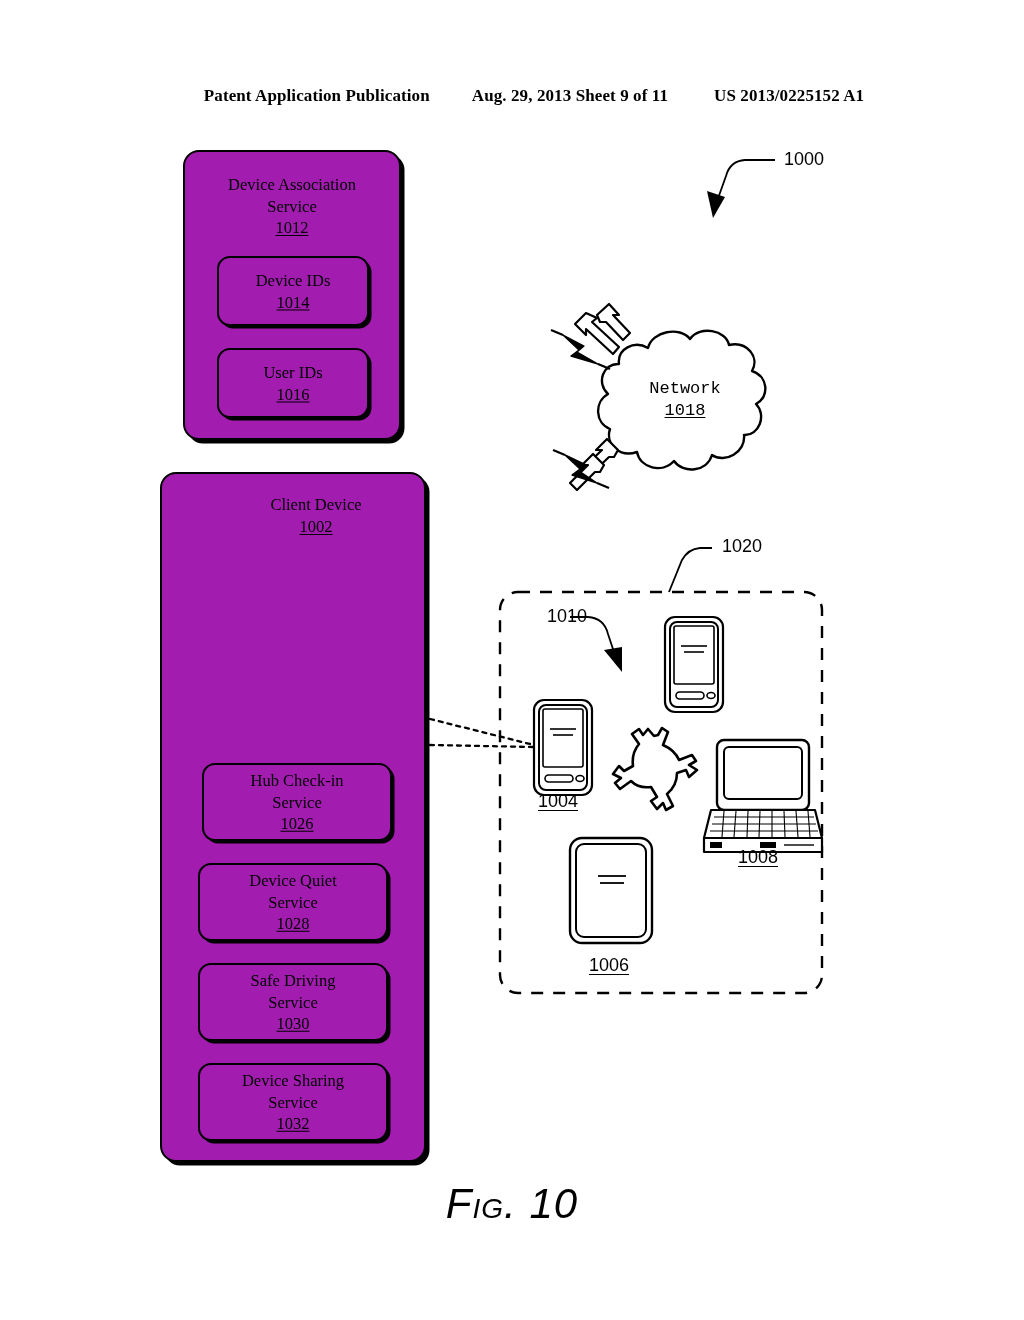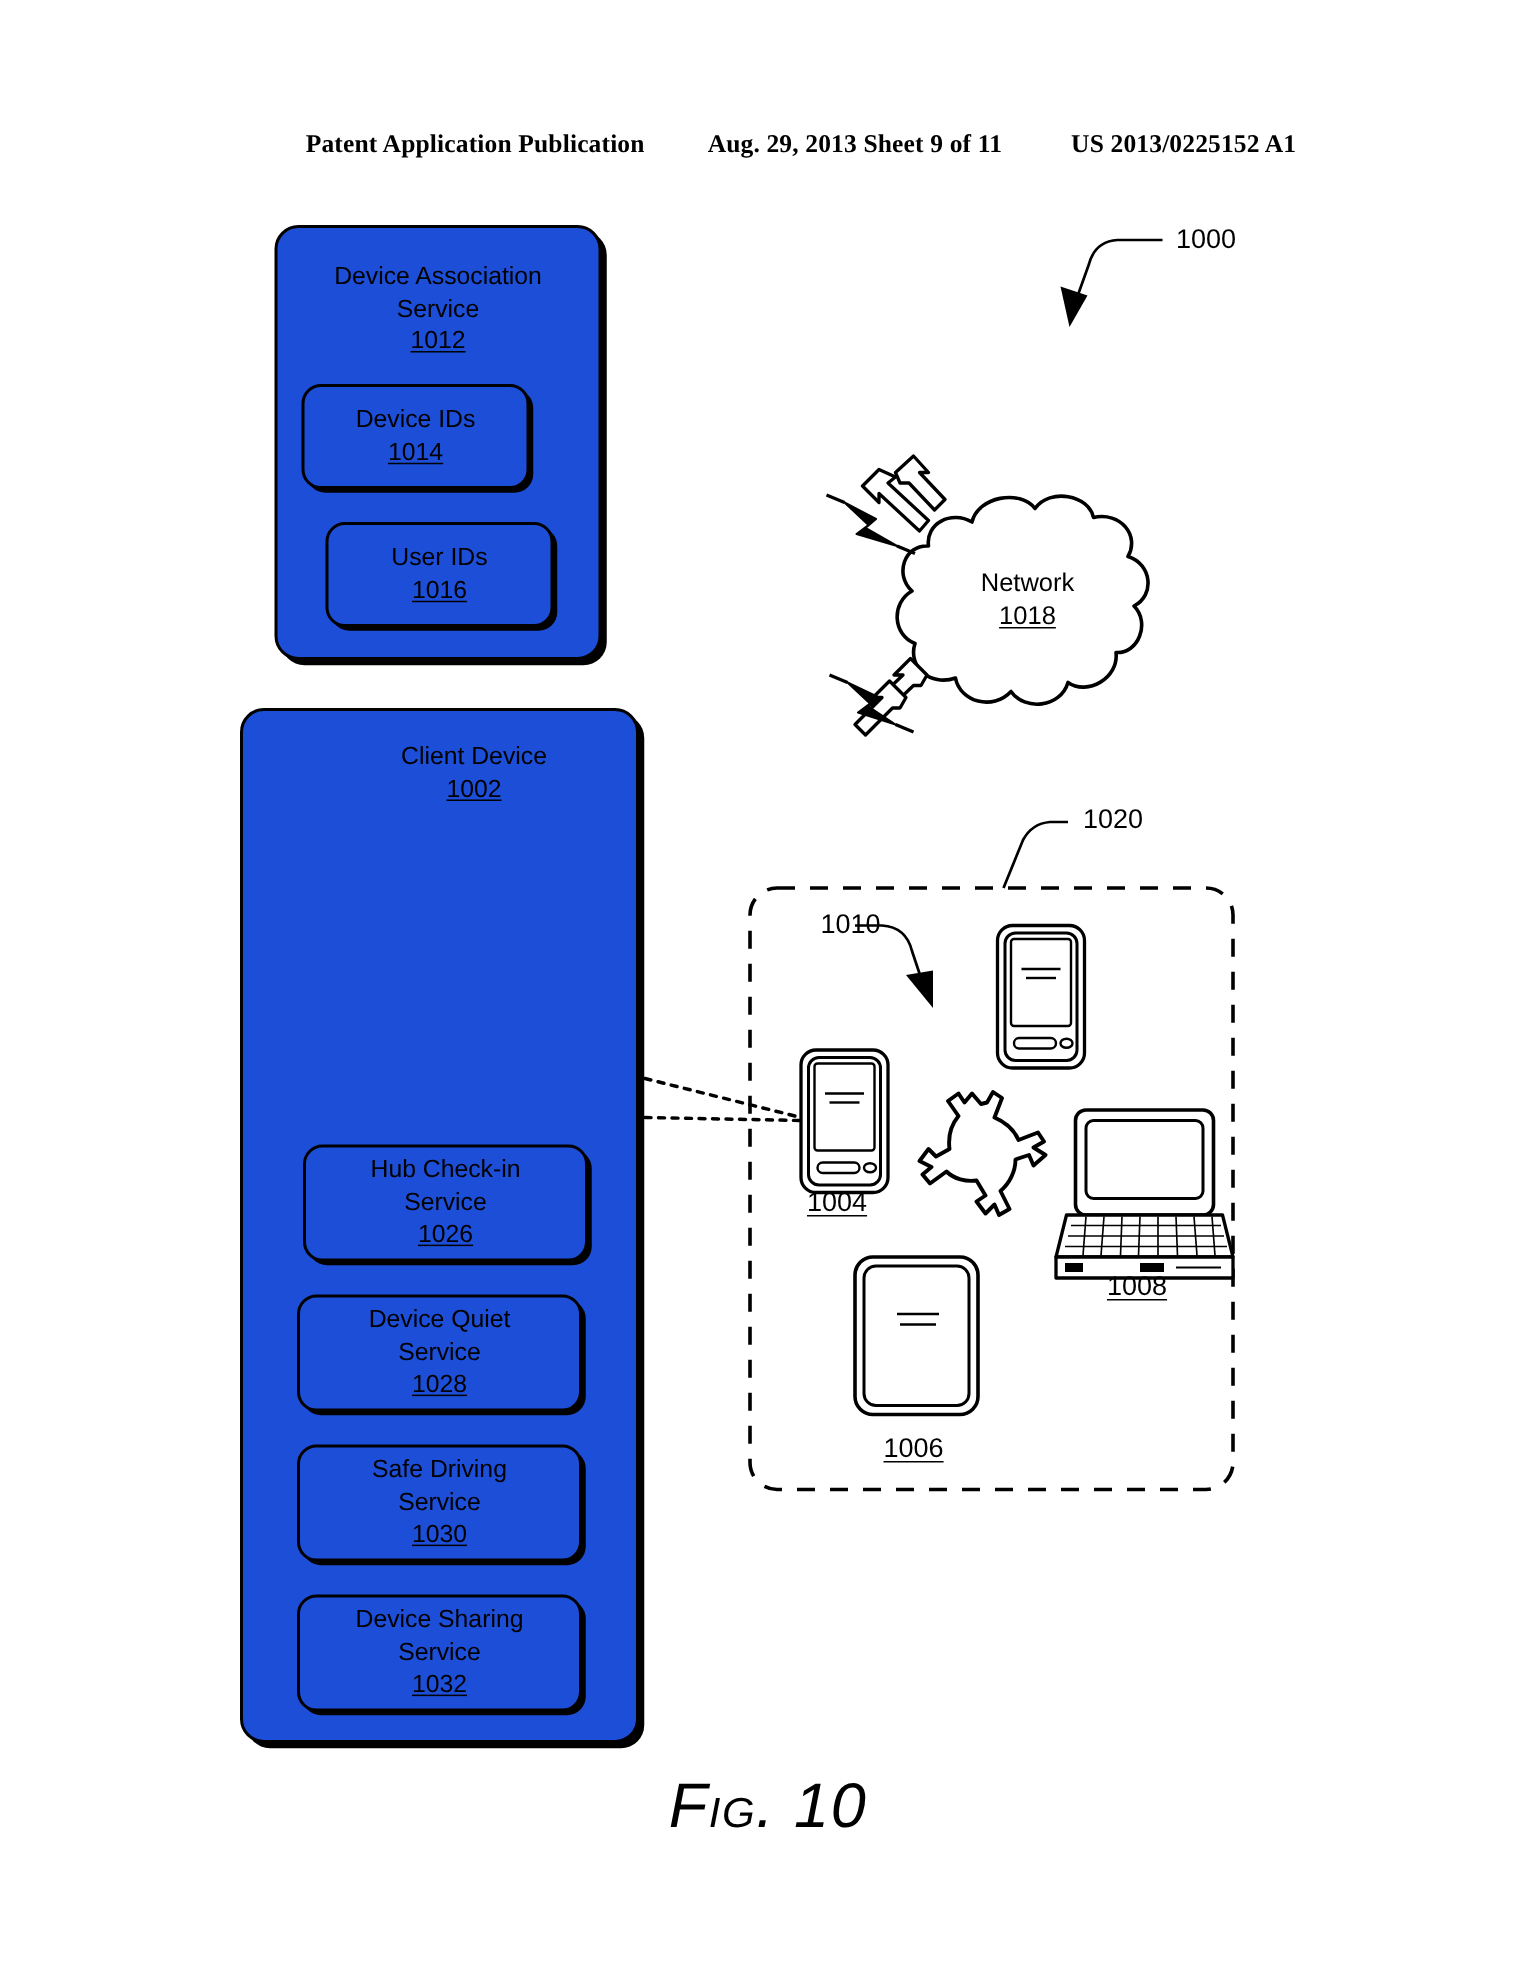--- a/index.html
+++ b/index.html
@@ -13,22 +13,23 @@
     position:absolute;left:0;top:86px;width:1024px;
     display:flex;justify-content:center;align-items:baseline;
     font-family:"Liberation Serif", serif;font-weight:bold;font-size:17px;
     letter-spacing:.1px;white-space:nowrap;
   }
   #page-header .h-pub{margin-right:42px;margin-left:44px;}
   #page-header .h-date{margin-right:46px;}
   
   .pbox{
     position:absolute;box-sizing:border-box;
-    border:2.2px solid #000;border-radius:16px;background:#1d4ed8;
+    border:2.2px solid #000;border-radius:16px;background:#a21caf;
     box-shadow:4px 4px 0 -0.5px #000;
+    font-family:Liberation Serif, serif;
   }
   .pbox.inner{border-width:2px;border-radius:13px;box-shadow:3px 3px 0 -0.5px #000;}
   .boxtitle{
     position:absolute;left:0;right:0;text-align:center;
     font-size:16.5px;line-height:21.5px;
   }
   .reflbl{ text-decoration:underline; text-underline-offset:2px; }
   .innerwrap{
     position:absolute;left:0;right:0;top:50%;transform:translateY(-50%);
     text-align:center;font-size:16.5px;line-height:21.5px;
@@ -56,21 +57,21 @@
   <span class="h-num">US 2013/0225152 A1</span>
 </div>
 
 <div class="pbox" style="left:183px;top:150px;width:218px;height:290px;">
   <div class="boxtitle" style="top:22px;">
     <span>Device Association</span><br>
     <span>Service</span><br>
     <span class="reflbl">1012</span>
   </div>
 
-  <div class="pbox inner" style="left:16px;top:104px;width:152px;height:70px;">
+  <div class="pbox inner" style="left:32px;top:104px;width:152px;height:70px;">
     <div class="innerwrap">
       <span>Device IDs</span><br>
       <span class="reflbl">1014</span>
     </div>
   </div>
 
   <div class="pbox inner" style="left:32px;top:196px;width:152px;height:70px;">
     <div class="innerwrap">
       <span>User IDs</span><br>
       <span class="reflbl">1016</span>
@@ -265,20 +266,20 @@
 </div>
 
 <div class="devlbl" style="left:589px;top:955px;">
   <span>1006</span>
 </div>
 
 <div class="devlbl" style="left:738px;top:847px;">
   <span>1008</span>
 </div>
 
-<div style="position:absolute;left:615px;top:378px;width:140px;text-align:center;font-size:17px;line-height:22px;">
+<div style="position:absolute;left:615px;top:378px;width:140px;text-align:center;font-size:17px;line-height:22px;font-family:Liberation Mono, monospace;">
   <span>Network</span><br>
   <span class="reflbl">1018</span>
 </div>
 
 <div id="figcap">
   <span>F</span><span class="sc">IG</span><span>. 10</span>
 </div>
 
 </body></html>

